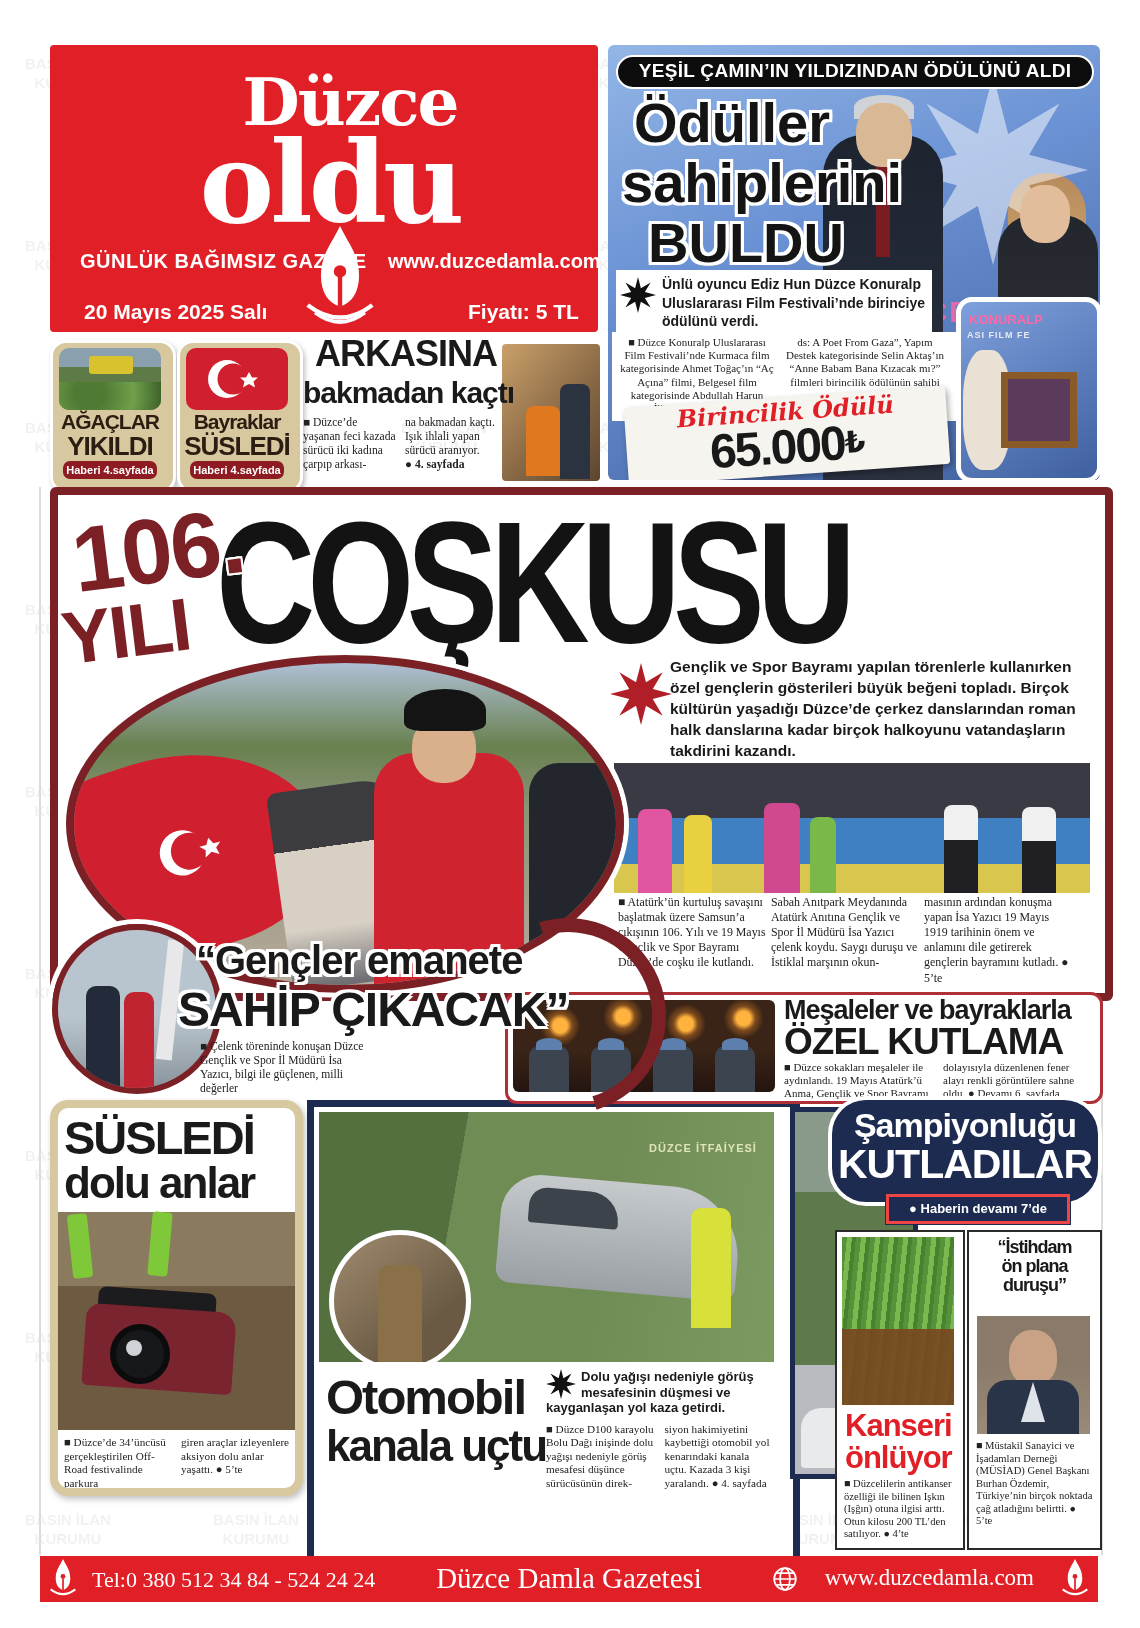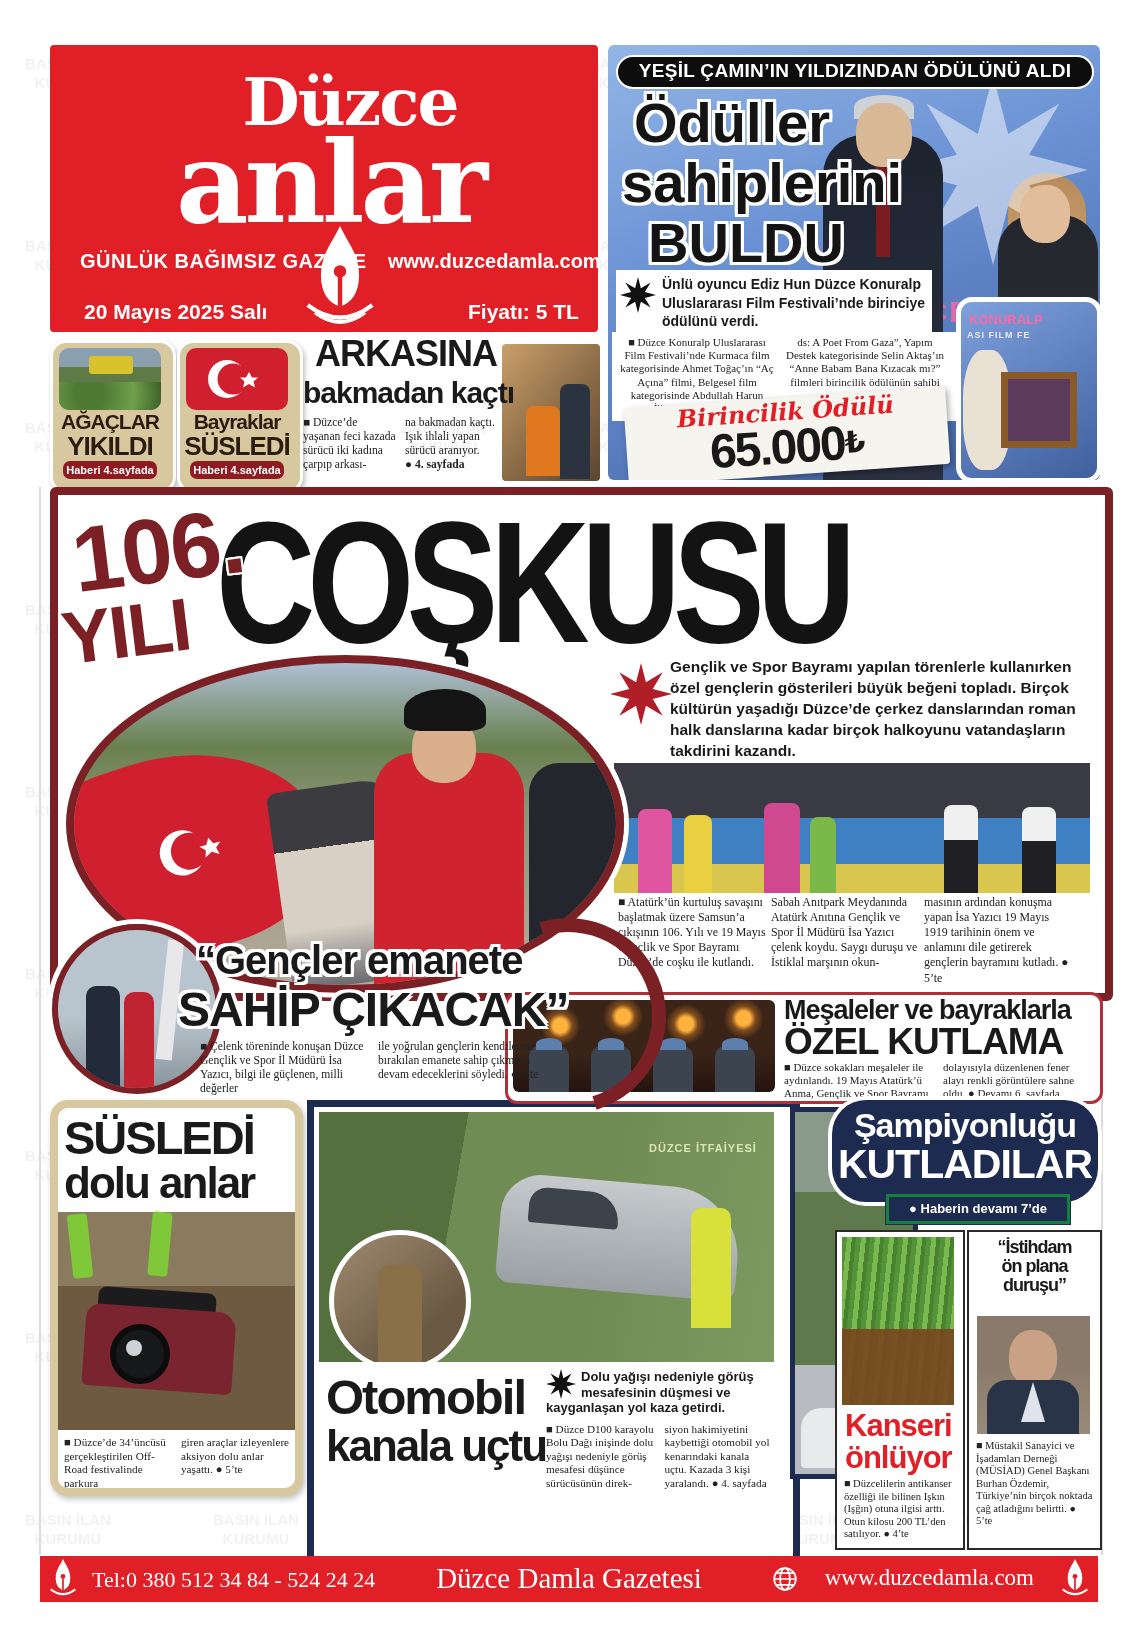--- a/index.html
+++ b/index.html
@@ -170,21 +170,21 @@
   .cr-cols{position:absolute;left:232px;top:316px;width:228px;display:flex;gap:9px;}
   .cr-col{width:110px;font-size:11.2px;line-height:1.2;color:#222;}
   
   .sidephoto{left:790px;top:1107px;width:118px;height:362px;border:5px solid #1e2b50;z-index:2;overflow:hidden;
              background:linear-gradient(#8a9a8a 0 22%,#5e7a4c 22% 70%,#b8bcc0 70% 100%);}
   .sp-car{position:absolute;left:6px;bottom:6px;width:100px;height:60px;background:#e8eaec;border-radius:20px 30px 4px 4px;}
   .champ{left:832px;top:1100px;width:266px;height:102px;background:#1e2b50;border-radius:34px;z-index:3;
          text-align:center;color:#fff;box-shadow:0 0 0 4px #fff;}
   .ch-h1{font-size:34px;font-weight:bold;margin-top:8px;line-height:1.05;letter-spacing:-1px;}
   .ch-h2{font-size:41px;font-weight:bold;line-height:1.0;letter-spacing:-1px;}
-  .ch-more{left:886px;top:1194px;width:178px;height:24px;background:#1e2b50;border:3px solid #15803d;z-index:4;
+  .ch-more{left:886px;top:1194px;width:178px;height:24px;background:#1e2b50;border:3px solid #ef4444;z-index:4;
            box-shadow:0 0 0 1px #1e2b50;color:#fff;font-weight:bold;font-size:13px;text-align:center;line-height:24px;}
   .cancer{left:835px;top:1230px;width:126px;height:316px;border:2px solid #2a2a2a;background:#fff;z-index:2;overflow:hidden;}
   .ca-photo{position:absolute;left:5px;top:5px;width:112px;height:168px;
             background:
               linear-gradient(transparent 0 55%,rgba(120,70,30,.9) 55% 100%),
               repeating-linear-gradient(96deg,#55933a 0 5px,#7ab850 5px 10px,#48822e 10px 14px),
               #b8b8b8;}
   .ca-h{position:absolute;left:0;width:122px;text-align:left;padding-left:8px;color:#e01f26;
         font-size:31px;font-weight:bold;letter-spacing:-1px;line-height:1;}
   .ca-body{position:absolute;left:7px;top:246px;width:110px;font-size:10.6px;line-height:1.18;color:#222;}
@@ -263,21 +263,21 @@
       <div class="wm" style="left: 401px; top: 1511px;">BASIN İLAN<div>KURUMU</div></div>
       <div class="wm" style="left: 589px; top: 1511px;">BASIN İLAN<div>KURUMU</div></div>
       <div class="wm" style="left: 777px; top: 1511px;">BASIN İLAN<div>KURUMU</div></div>
       <div class="wm" style="left: 965px; top: 1511px;">BASIN İLAN<div>KURUMU</div></div>
     </div>
   <div class="edge" style="left:39px;top:487px;height:1068px;"></div>
   <div class="edge" style="left:1101px;top:487px;height:1068px;"></div>
 
   <div class="abs masthead">
     <div class="abs mh-t1">Düzce</div>
-    <div class="abs mh-t2">anlar</div>
+    <div class="abs mh-t2">oldu</div>
     <div class="abs mh-tag">GÜNLÜK BAĞIMSIZ GAZETE</div>
     <div class="abs mh-web">www.duzcedamla.com</div>
     <div class="abs mh-date">20 Mayıs 2025 Salı</div>
     <div class="abs mh-price">Fiyatı: 5 TL</div>
     <div class="abs nib-big">
       <svg viewBox="0 0 100 150" width="76" height="110">
         <path d="M50 4 C40 26 24 42 24 72 C24 95 35 110 50 114 C65 110 76 95 76 72 C76 42 60 26 50 4 Z" fill="#fff"></path>
         <circle cx="50" cy="66" r="8.5" fill="#e01f26"></circle>
         <rect x="47" y="73" width="6" height="41" fill="#e01f26"></rect>
         <path d="M6 112 Q50 146 94 112" stroke="#fff" stroke-width="6" fill="none"></path>
@@ -411,21 +411,20 @@
   <div class="abs youth-circle">
     <div class="yc-flag"></div>
     <div class="yc-fig1"></div>
     <div class="yc-fig2"></div>
   </div>
   <div class="abs youth-arc"></div>
   <div class="abs yt-h1 ol3">“Gençler emanete</div>
   <div class="abs yt-h2 ol3">SAHİP ÇIKACAK”</div>
   <div class="abs yt-cols">
     <div class="yt-col ser">■ Çelenk töreninde konuşan Düzce Gençlik ve Spor İl Müdürü İsa Yazıcı, bilgi ile güçlenen, milli değerler</div>
-    <div class="yt-col ser">ile yoğrulan gençlerin kendilerine bırakılan emanete sahip çıkmaya devam edeceklerini söyledi. ● 5’te</div>
   </div>
 
   <div class="abs torch">
     <div class="tc-photo">
       <div class="tc-sold" style="left:16px;"></div>
       <div class="tc-beret" style="left:23px;bottom:42px;"></div>
       <div class="tc-sold" style="left:78px;"></div>
       <div class="tc-beret" style="left:85px;bottom:42px;"></div>
       <div class="tc-sold" style="left:140px;"></div>
       <div class="tc-beret" style="left:147px;bottom:42px;"></div>

